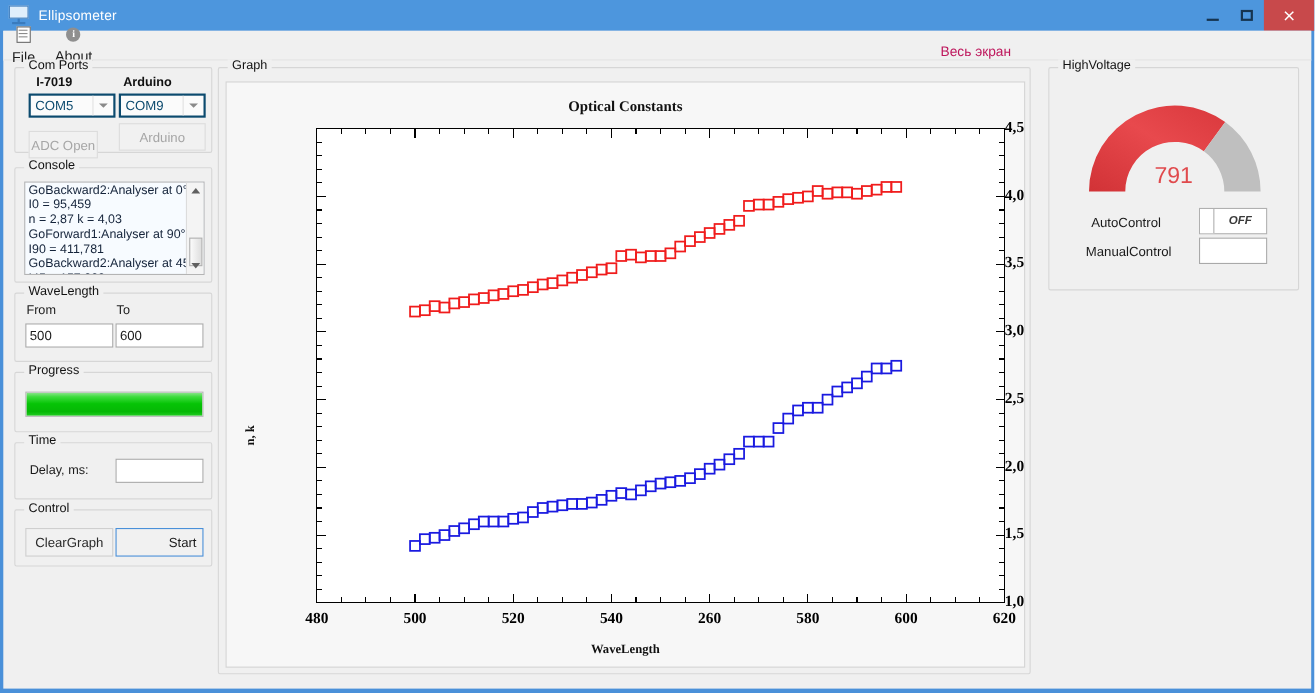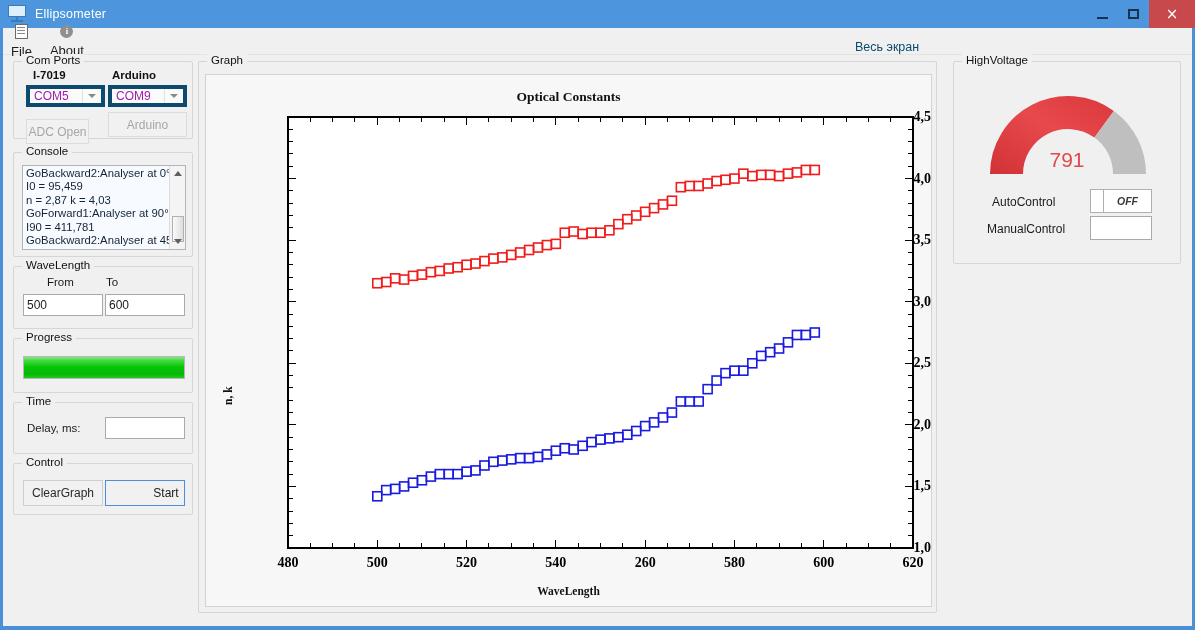--- a/index.html
+++ b/index.html
@@ -110,23 +110,23 @@
     background: #f0f0f0; padding: 0 4px;
     font-size: 11.5px; color: #111;
   }
 
   
   .lbl { font-size: 11.5px; color: #1a1a1a; }
   .bold-lbl { font-size: 11.5px; color: #111; font-weight: bold; }
 
   .combo {
     position: absolute; height: 22px;
-    background: #fbfbfb; border: 4px solid #0c4a6e;
+    background: #fbfbfb; border: 2px solid #0c4a6e;
     display: flex; align-items: center;
-    font-size: 12px; color: #a21caf; padding-left: 4px;
+    font-size: 12px; color: #0c4a6e; padding-left: 4px;
   }
   .combo .arrowbox {
     position: absolute; right: 0; top: 0; bottom: 0; width: 19px;
     border-left: 1px solid #e2e2e2;
     display: flex; align-items: center; justify-content: center;
   }
   .combo .arrowbox i {
     display: block; width: 0; height: 0;
     border-left: 4px solid transparent; border-right: 4px solid transparent;
     border-top: 4px solid #8a8a8a;
@@ -267,21 +267,21 @@
           <span class="ln" style="top:9px"></span>
         </span>
         <span>File</span>
       </div>
       <div class="menuitem">
         <span class="info-ico">i</span>
         <span>About</span>
       </div>
     </div>
 
-    <div style="position:absolute;left:852px;top:12px;font-size:12.5px;color:#0c4a6e;">Весь экран</div>
+    <div style="position:absolute;left:852px;top:12px;font-size:12.5px;color:#be185d;">Весь экран</div>
 
     <div class="gb" style="left:10px; top:33px; width:180px; height:78px;">
       <span class="legend">Com Ports</span>
       <div class="bold-lbl" style="position:absolute;left:19px;top:7px;">I-7019</div>
       <div class="bold-lbl" style="position:absolute;left:98px;top:7px;">Arduino</div>
 
       <div class="combo" style="left:12px; top:23px; width:79px;">
         <span>COM5</span>
         <span class="arrowbox">
             <i></i>
@@ -317,21 +317,21 @@
           <div class="thumb" style="top:50px;"></div>
           <div class="arrow dn">
               <i></i>
             </div>
         </div>
       </div>
     </div>
 
     <div class="gb" style="left:10px; top:238px; width:180px; height:63px;">
       <span class="legend">WaveLength</span>
-      <div class="lbl" style="position:absolute;left:10px;top:9px;margin-left:23px;">From</div>
+      <div class="lbl" style="position:absolute;left:10px;top:9px;">From</div>
       <div class="lbl" style="position:absolute;left:92px;top:9px;">To</div>
       <div class="txtfield" style="left:9px; top:27px; width:80px;">500</div>
       <div class="txtfield" style="left:91px; top:27px; width:80px;">600</div>
     </div>
 
     <div class="gb" style="left:10px; top:310px; width:180px; height:55px;">
       <span class="legend">Progress</span>
       <div class="progress-outer" style="left:9px; top:17px; width:162px; height:23px;">
         <div class="progress-fill" id="progress-fill" style="width: 100%;"></div>
       </div>

